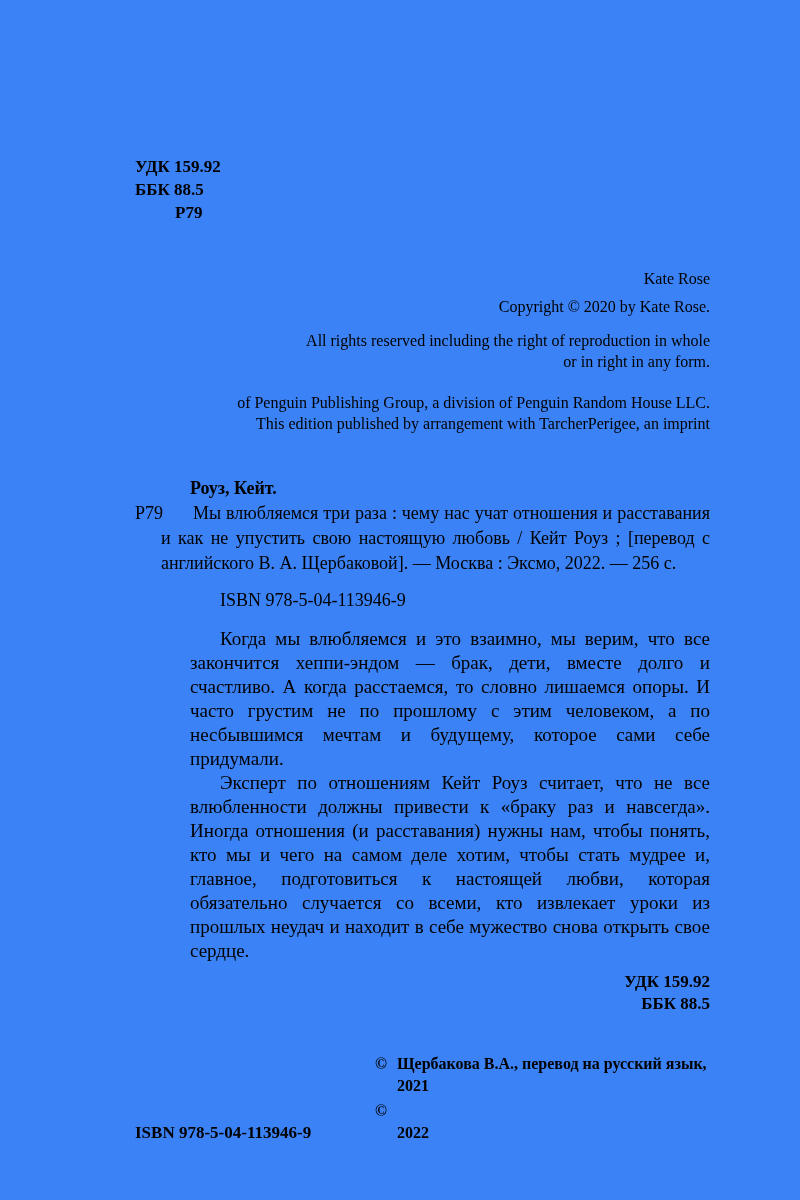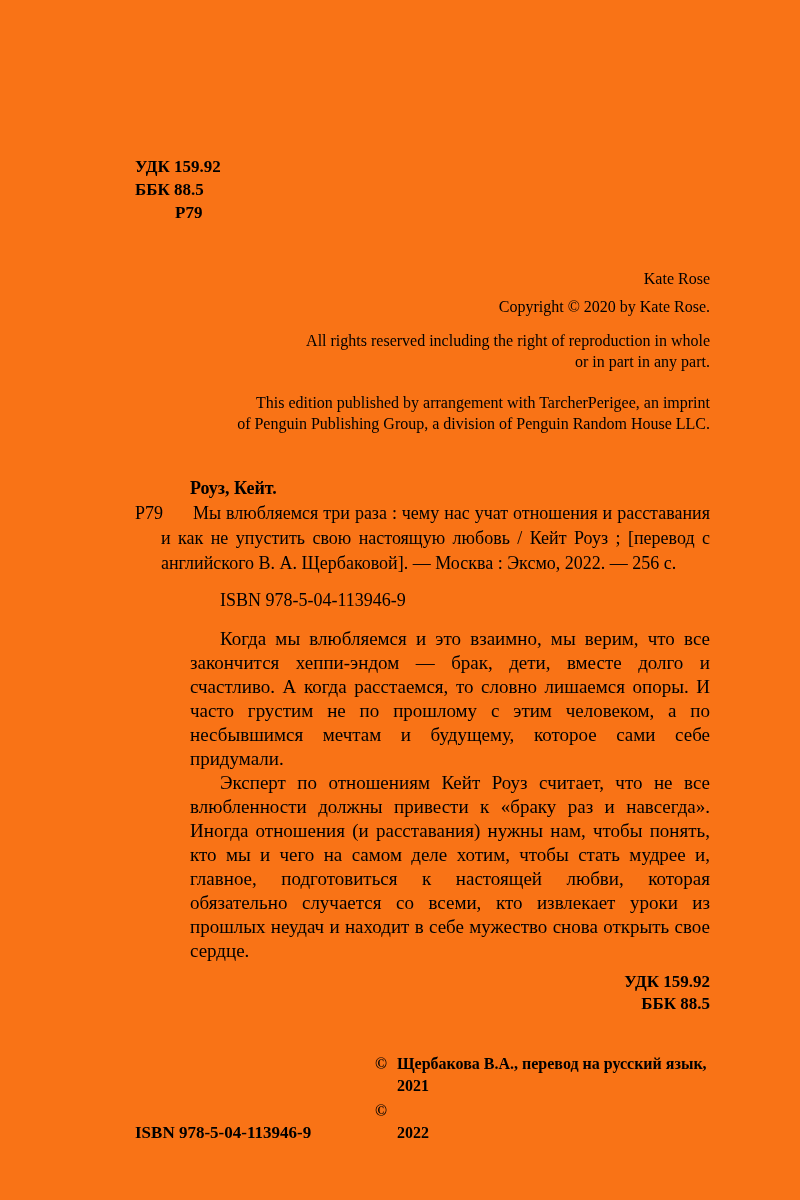--- a/index.html
+++ b/index.html
@@ -1,21 +1,21 @@
 <!DOCTYPE html>
 <html lang="ru"><head>
 <meta charset="utf-8">
 <style>
   * { margin: 0; padding: 0; box-sizing: border-box; }
   html, body { background: #ffffff; }
   .page {
     width: 800px;
     height: 1200px;
     margin: 0 auto;
-    background: #f97316;
+    background: #3b82f6;
     color: #000000;
     font-family: "Liberation Serif", "DejaVu Serif", serif;
     padding: 155px 90px 0 135px;
     position: relative;
     overflow: hidden;
   }
 
   .top-codes { font-size: 17px; font-weight: bold; line-height: 23px; }
   .top-codes .indent { padding-left: 40px; }
 
@@ -52,25 +52,25 @@
     <div>УДК 159.92</div>
     <div>ББК 88.5</div>
     <div class="indent">Р79</div>
   </div>
 
   <div class="english-block">
     <div class="author">Kate Rose</div>
     <div class="copyright-line">Copyright © 2020 by Kate Rose.</div>
     <div class="rights">
       <div>All rights reserved including the right of reproduction in whole</div>
-      <div>or in part in any part.</div>
+      <div>or in right in any form.</div>
     </div>
     <div class="edition">
+      <div>of Penguin Publishing Group, a division of Penguin Random House LLC.</div>
       <div>This edition published by arrangement with TarcherPerigee, an imprint</div>
-      <div>of Penguin Publishing Group, a division of Penguin Random House LLC.</div>
     </div>
   </div>
 
   <div class="bib">
     <div class="bib-author">Роуз, Кейт.</div>
     <div class="margin-code">Р79</div>
     <p class="entry">Мы влюбляемся три раза : чему нас учат отношения и расставания и как не упустить свою настоящую любовь / Кейт Роуз ; [перевод с английского В. А. Щербаковой]. — Москва : Эксмо, 2022. — 256 с.</p>
     <div class="isbn-mid">ISBN 978-5-04-113946-9</div>
   </div>
 

